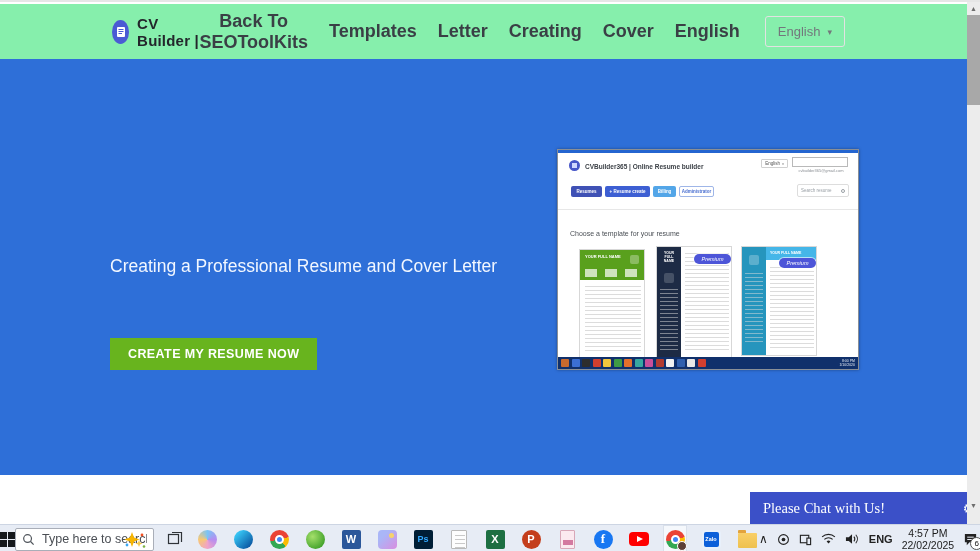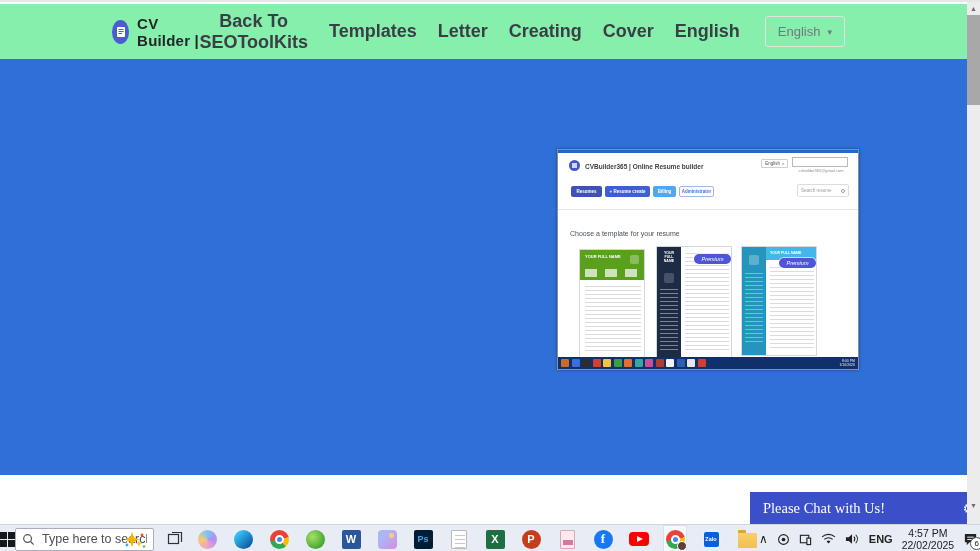--- a/index.html
+++ b/index.html
@@ -161,22 +161,23 @@
       <a class="nav-link">English</a>
       <div class="lang-box">
         <span>English</span>
         <span class="lang-caret">▾</span>
       </div>
     </nav>
   </header>
 
   <section class="hero">
     <p class="hero-sub">
-      <br>
+      <span>Creating a Professional Resume and Cover Letter</span><br>
     </p>
+    <button class="cta">CREATE MY RESUME NOW</button>
 
     <div class="shot">
       <div class="shot-top"></div>
       <div class="shot-logo"></div>
       <div class="shot-title">CVBuilder365 | Online Resume builder</div>
       <div class="shot-lang">
         <span>English</span>
         <span style="font-size:3px;">▾</span>
       </div>
       <div class="shot-email"></div>

